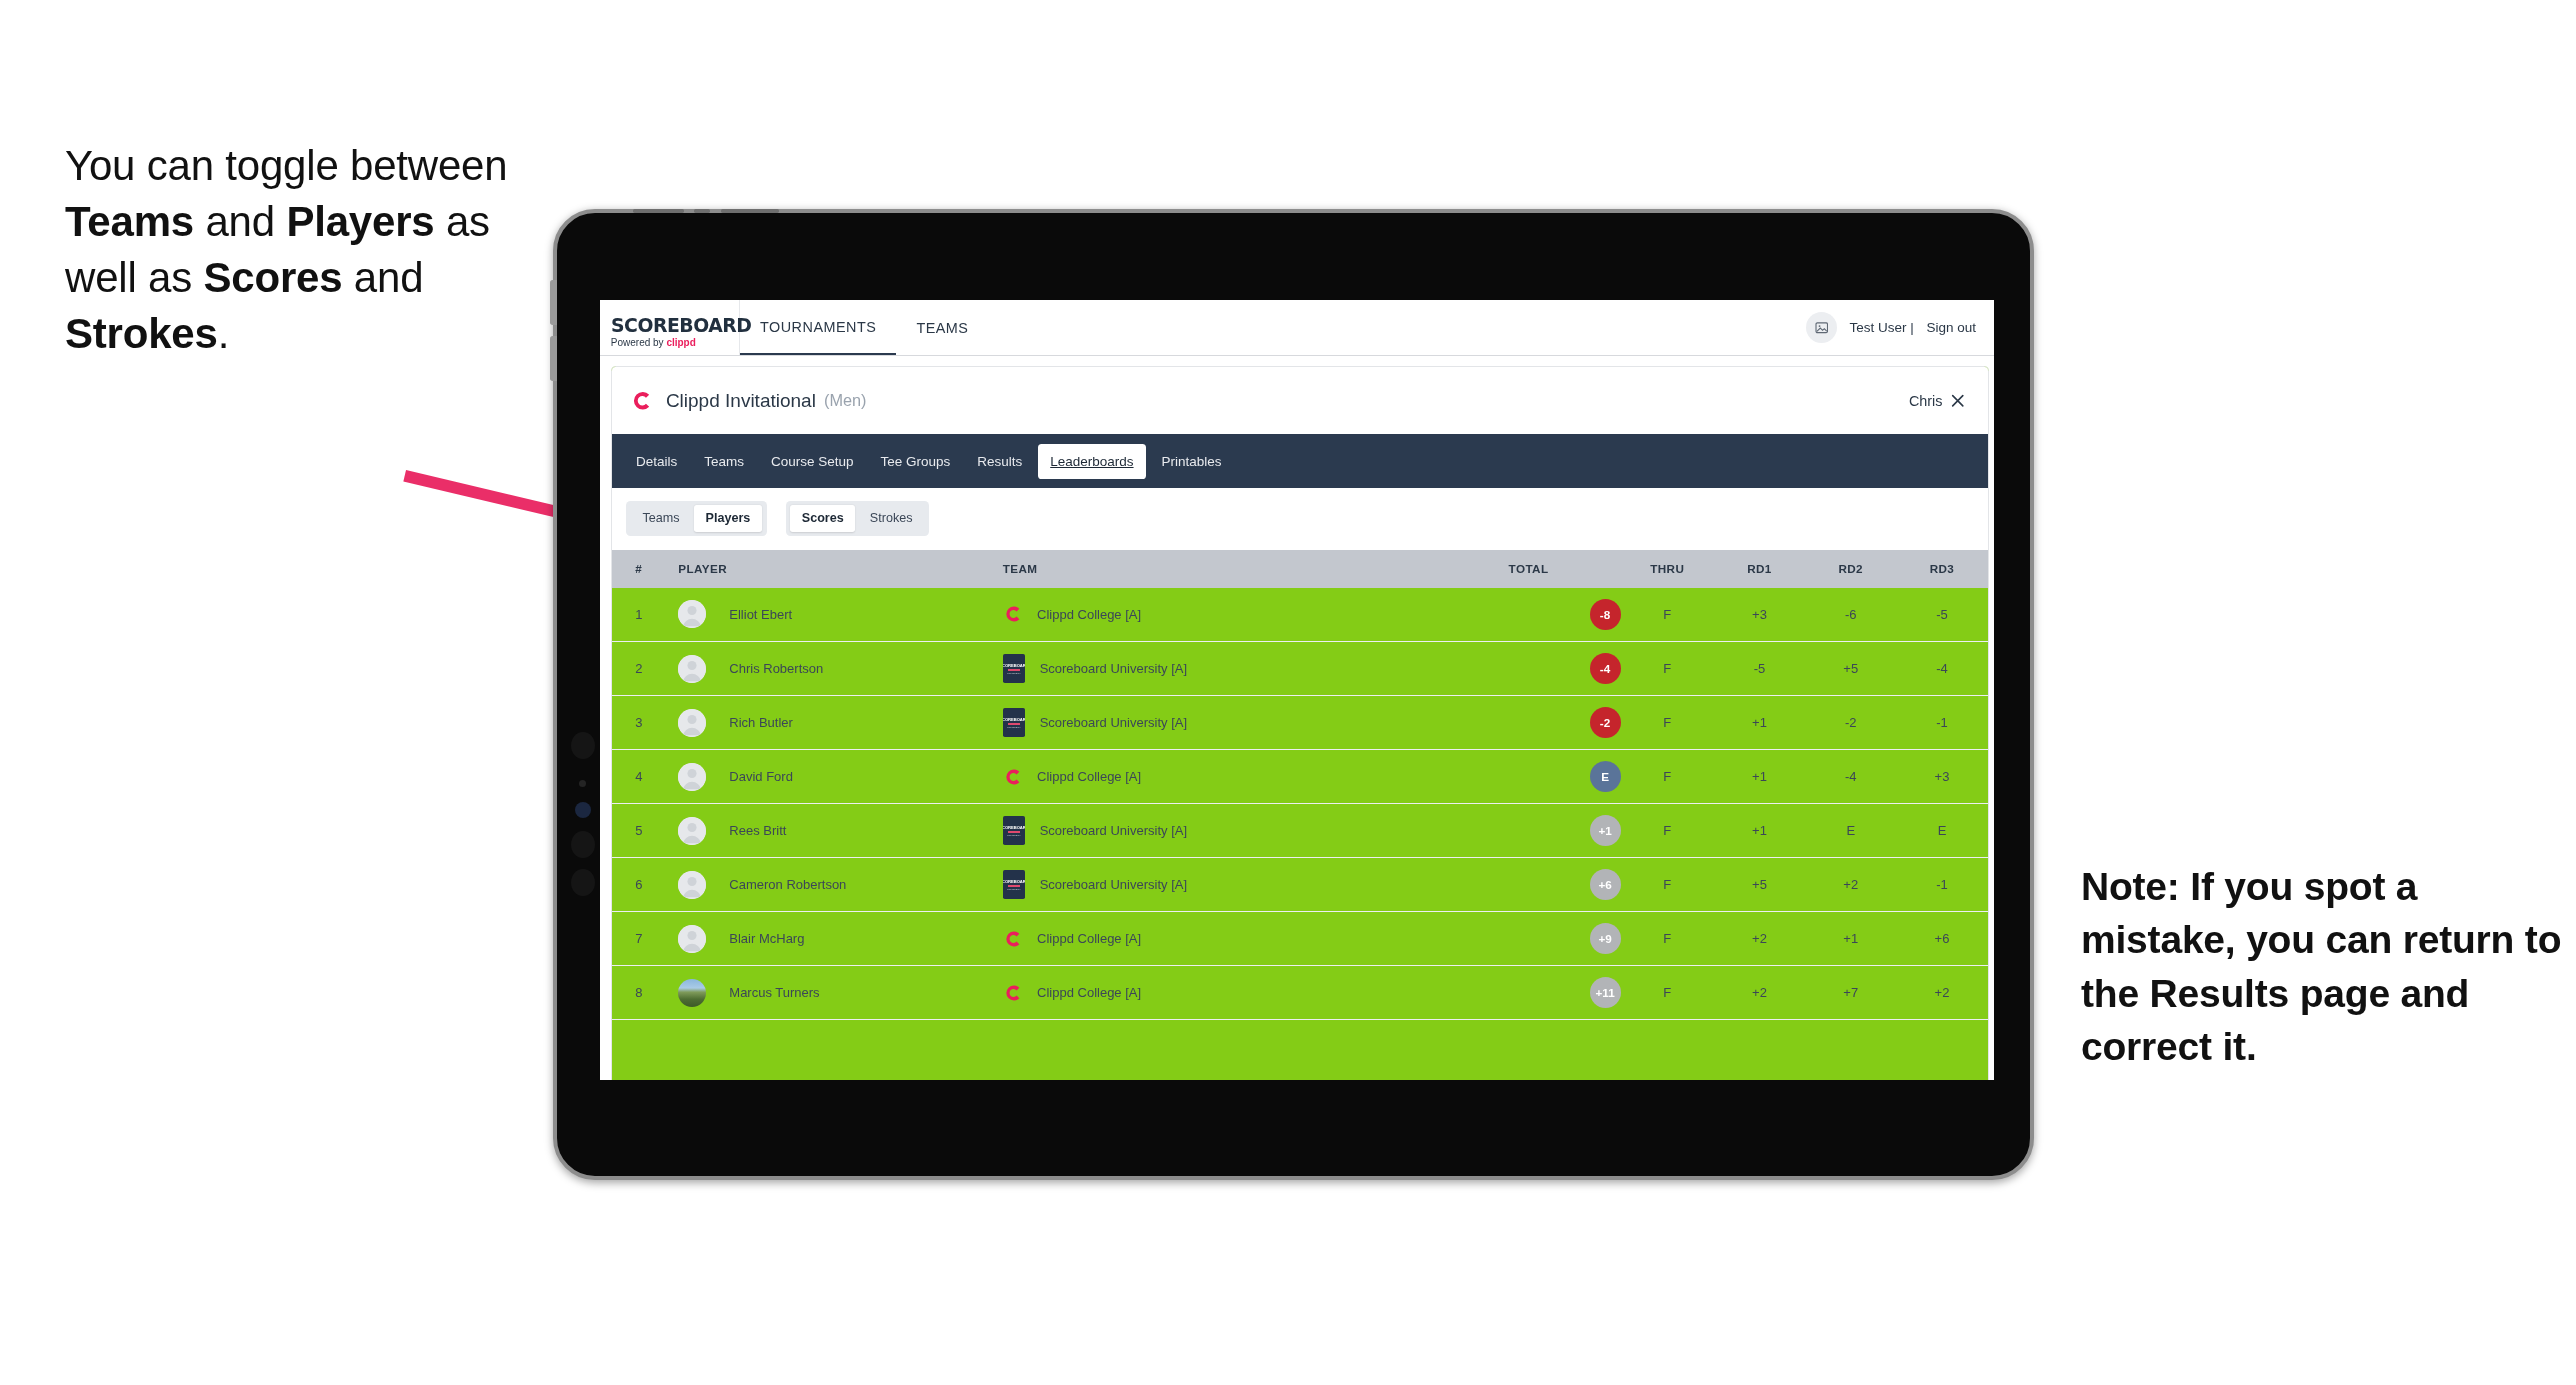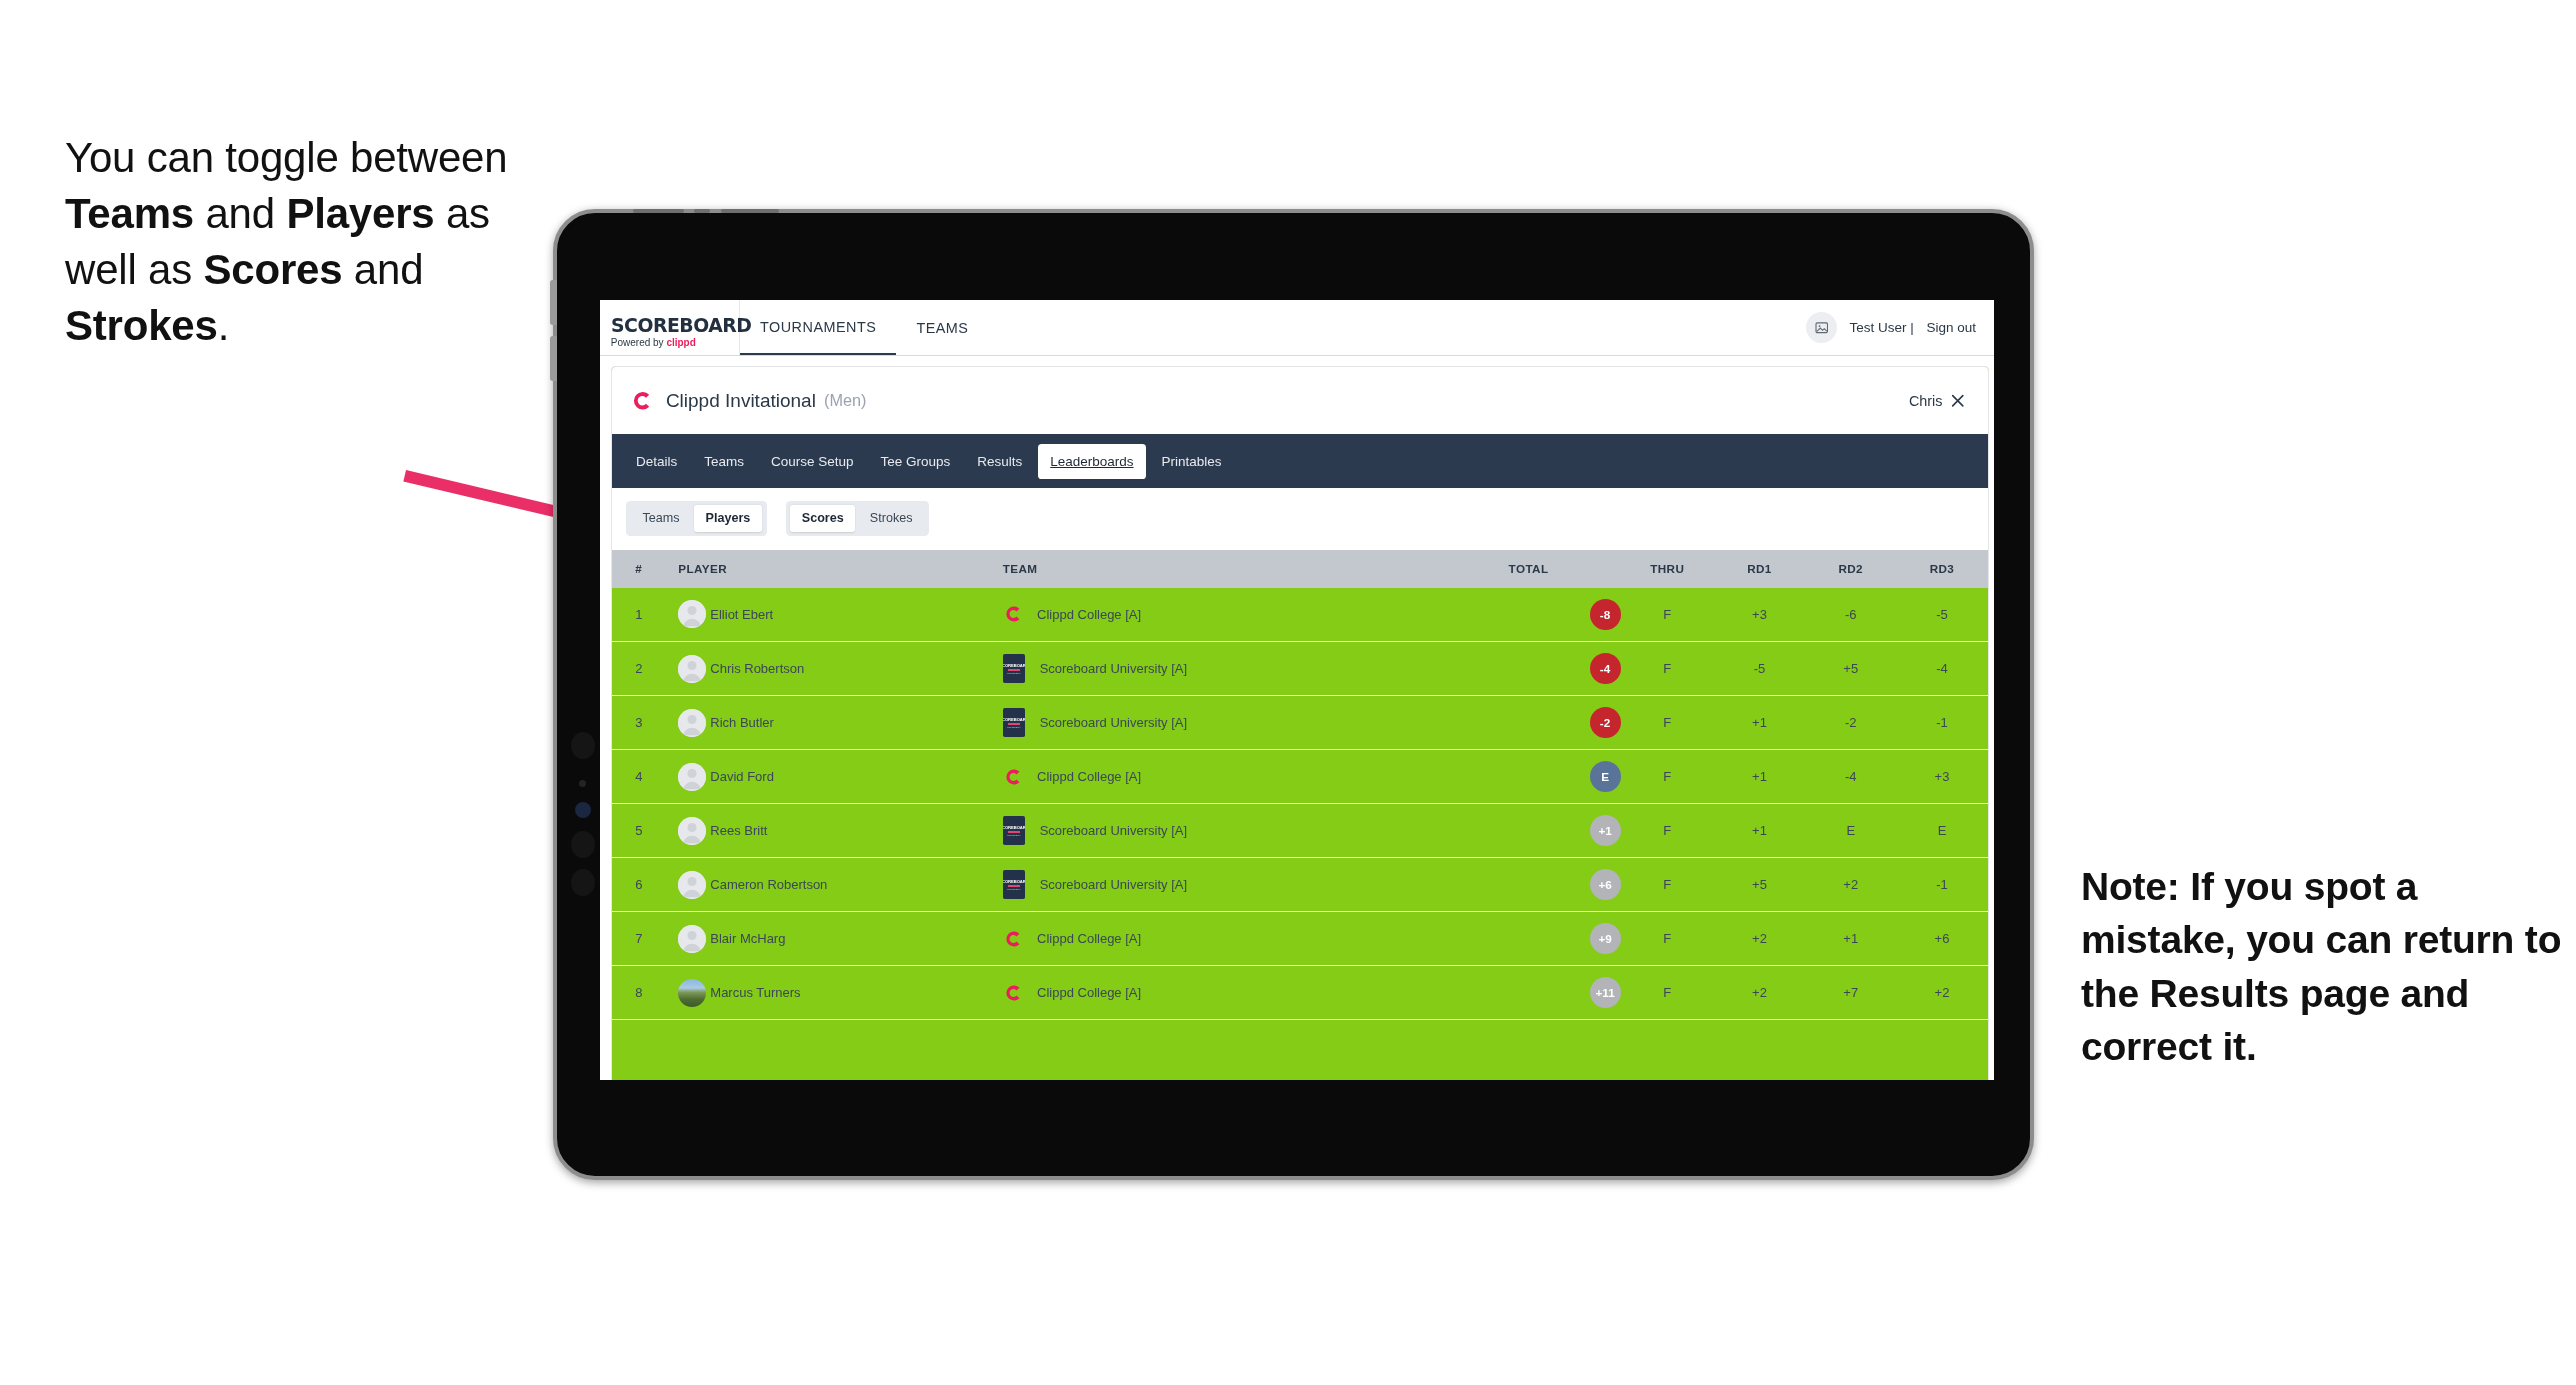--- a/index.html
+++ b/index.html
@@ -12,21 +12,21 @@
   }
 
   
   .annotation {
     position: absolute;
     color: #111111;
     font-family: "Liberation Sans", sans-serif;
   }
   #left-annotation {
     left: 65px;
-    top: 130px;
+    top: 138px;
     width: 470px;
     font-size: 42px;
     line-height: 1.33;
     font-weight: 400;
     letter-spacing: -0.2px;
   }
   #left-annotation b { font-weight: 700; }
 
   #right-annotation {
     left: 2081px;
@@ -284,21 +284,21 @@
     padding: 0;
     vertical-align: middle;
   }
   .col-rank   { width: 52px;  text-align: center !important; }
   .col-player { width: 325px; }
   .col-team   { width: 488px; }
   .col-total  { width: 108px; text-align: right; }
   .col-thru   { width: 90px; text-align: center !important; }
   .col-rd     { width: 88px;  text-align: center !important; }
 
-  .player-cell { display: flex; align-items: center; gap: 4px; }
+  .player-cell { display: flex; align-items: center; gap: 23px; }
   .player-avatar {
     width: 28px; height: 28px; border-radius: 50%;
     background: #e6e8eb; flex: none;
     display: flex; align-items: center; justify-content: center;
     overflow: hidden;
   }
   .player-avatar.photo {
     background: linear-gradient(180deg,#8ab6dd 0%,#a9cbe6 32%,#7f9b5a 47%,#4e6d33 72%,#3d5a28 100%);
   }
   .team-cell { display: flex; align-items: center; gap: 14.4px; }

